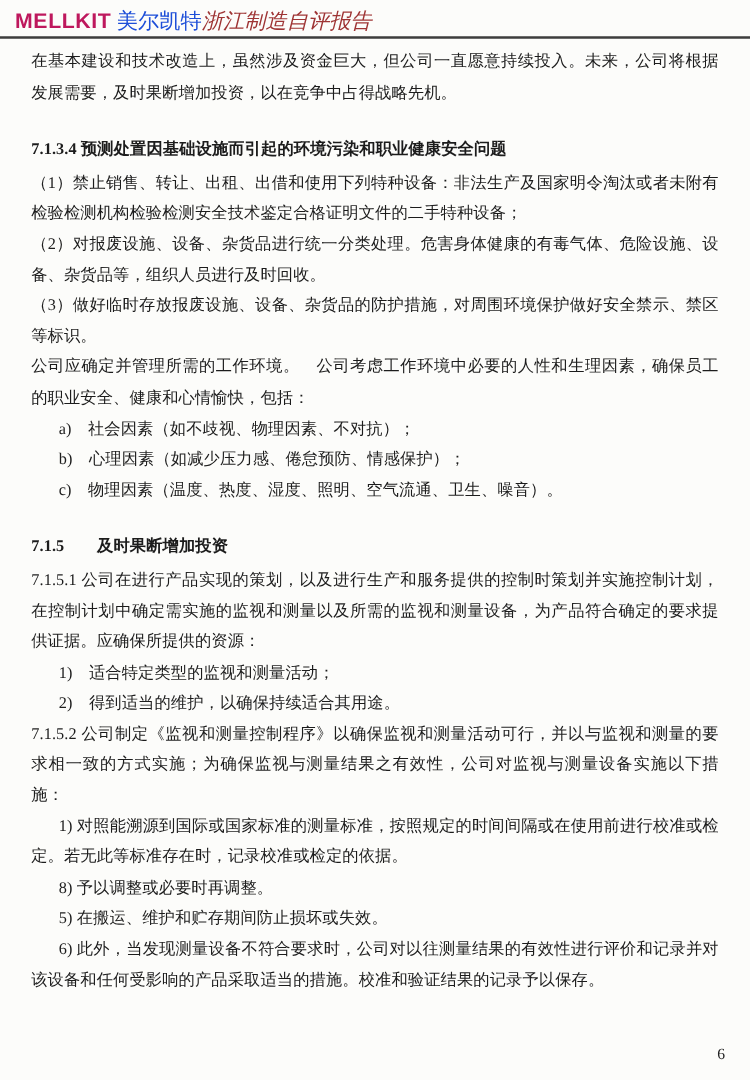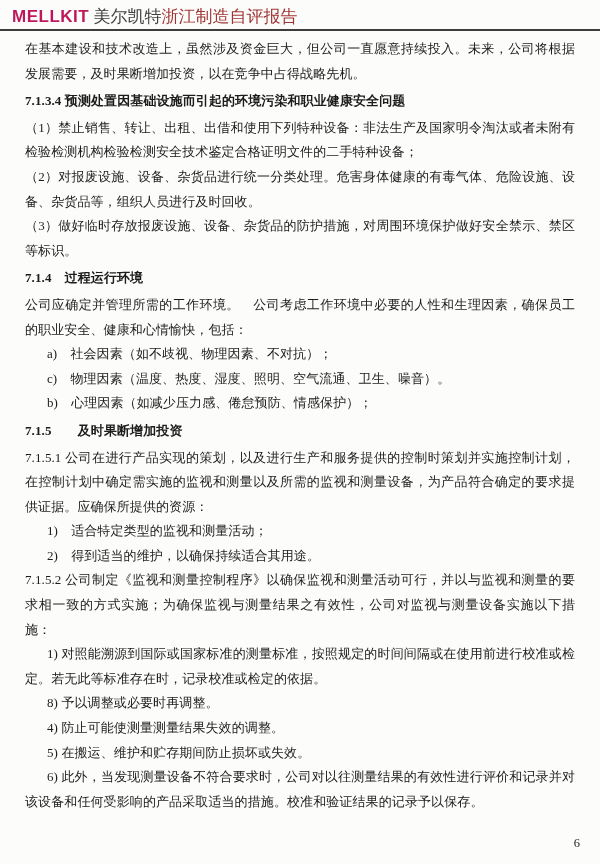--- a/index.html
+++ b/index.html
@@ -22,21 +22,21 @@
     font-size: 17px;
     line-height: 22px;
     white-space: nowrap;
   }
   .brand {
     font-family: "Liberation Sans", "DejaVu Sans", sans-serif;
     font-weight: 600;
     letter-spacing: 0.5px;
   }
   .title-dark { font-weight: 500; }
-  .title-red  { font-weight: 500; }
+  .title-red  { font-weight: 500; font-style: italic; }
   .header-rule {
     position: absolute;
     top: 29px;
     left: 0;
     width: 600px;
     height: 0;
     border-top: 2px solid #3d3d3d;
   }
   
   .content {
@@ -47,61 +47,59 @@
   }
   .para {
     margin: 0;
     font-size: 13px;
     line-height: 24.6px;
     text-align: justify;
     letter-spacing: 0.1px;
   }
   .para.bold {
     font-weight: bold;
-    margin-top: 3px;
+    margin-top: 21px;
     margin-bottom: 2px;
   }
   .para.ind { text-indent: 22px; }
   
   .page-number {
     position: absolute;
     right: 20px;
     bottom: 13px;
     font-size: 12.5px;
     color: #222;
   }
 </style>
 </head>
 <body>
 
 <div class="page">
 
   <div class="header">
-    <span class="brand" style="color: #be185d;">MELLKIT</span><span class="title-dark" style="color: #404040;"> 美尔凯特</span><span class="title-red" style="color: rgb(158, 52, 52);">浙江制造自评报告</span>
+    <span class="brand" style="color: #be185d;">MELLKIT</span><span class="title-dark" style="color: #1d4ed8;"> 美尔凯特</span><span class="title-red" style="color: rgb(158, 52, 52);">浙江制造自评报告</span>
   </div>
   <div class="header-rule"></div>
 
   <div class="content">
     <p class="para">在基本建设和技术改造上，虽然涉及资金巨大，但公司一直愿意持续投入。未来，公司将根据发展需要，及时果断增加投资，以在竞争中占得战略先机。</p>
     <p class="para bold">7.1.3.4 预测处置因基础设施而引起的环境污染和职业健康安全问题</p>
     <p class="para">（1）禁止销售、转让、出租、出借和使用下列特种设备：非法生产及国家明令淘汰或者未附有检验检测机构检验检测安全技术鉴定合格证明文件的二手特种设备；</p>
     <p class="para">（2）对报废设施、设备、杂货品进行统一分类处理。危害身体健康的有毒气体、危险设施、设备、杂货品等，组织人员进行及时回收。</p>
     <p class="para">（3）做好临时存放报废设施、设备、杂货品的防护措施，对周围环境保护做好安全禁示、禁区等标识。</p>
-    <p class="para bold">7.1.4　过程运行环境</p>
     <p class="para">公司应确定并管理所需的工作环境。　公司考虑工作环境中必要的人性和生理因素，确保员工的职业安全、健康和心情愉快，包括：</p>
     <p class="para ind">a)　社会因素（如不歧视、物理因素、不对抗）；</p>
+    <p class="para ind">b)　心理因素（如减少压力感、倦怠预防、情感保护）；</p>
     <p class="para ind">c)　物理因素（温度、热度、湿度、照明、空气流通、卫生、噪音）。</p>
-    <p class="para ind">b)　心理因素（如减少压力感、倦怠预防、情感保护）；</p>
     <p class="para bold">7.1.5　　及时果断增加投资</p>
     <p class="para">7.1.5.1 公司在进行产品实现的策划，以及进行生产和服务提供的控制时策划并实施控制计划，在控制计划中确定需实施的监视和测量以及所需的监视和测量设备，为产品符合确定的要求提供证据。应确保所提供的资源：</p>
     <p class="para ind">1)　适合特定类型的监视和测量活动；</p>
     <p class="para ind">2)　得到适当的维护，以确保持续适合其用途。</p>
     <p class="para">7.1.5.2 公司制定《监视和测量控制程序》以确保监视和测量活动可行，并以与监视和测量的要求相一致的方式实施；为确保监视与测量结果之有效性，公司对监视与测量设备实施以下措施：</p>
     <p class="para ind">1) 对照能溯源到国际或国家标准的测量标准，按照规定的时间间隔或在使用前进行校准或检定。若无此等标准存在时，记录校准或检定的依据。</p>
     <p class="para ind">8) 予以调整或必要时再调整。</p>
-    <p class="para ind">4) 防止可能使测量测量结果失效的调整。</p>
     <p class="para ind">5) 在搬运、维护和贮存期间防止损坏或失效。</p>
     <p class="para ind">6) 此外，当发现测量设备不符合要求时，公司对以往测量结果的有效性进行评价和记录并对该设备和任何受影响的产品采取适当的措施。校准和验证结果的记录予以保存。</p>
   </div>
 
   <div class="page-number">6</div>
 
 </div>
 
 </body></html>

